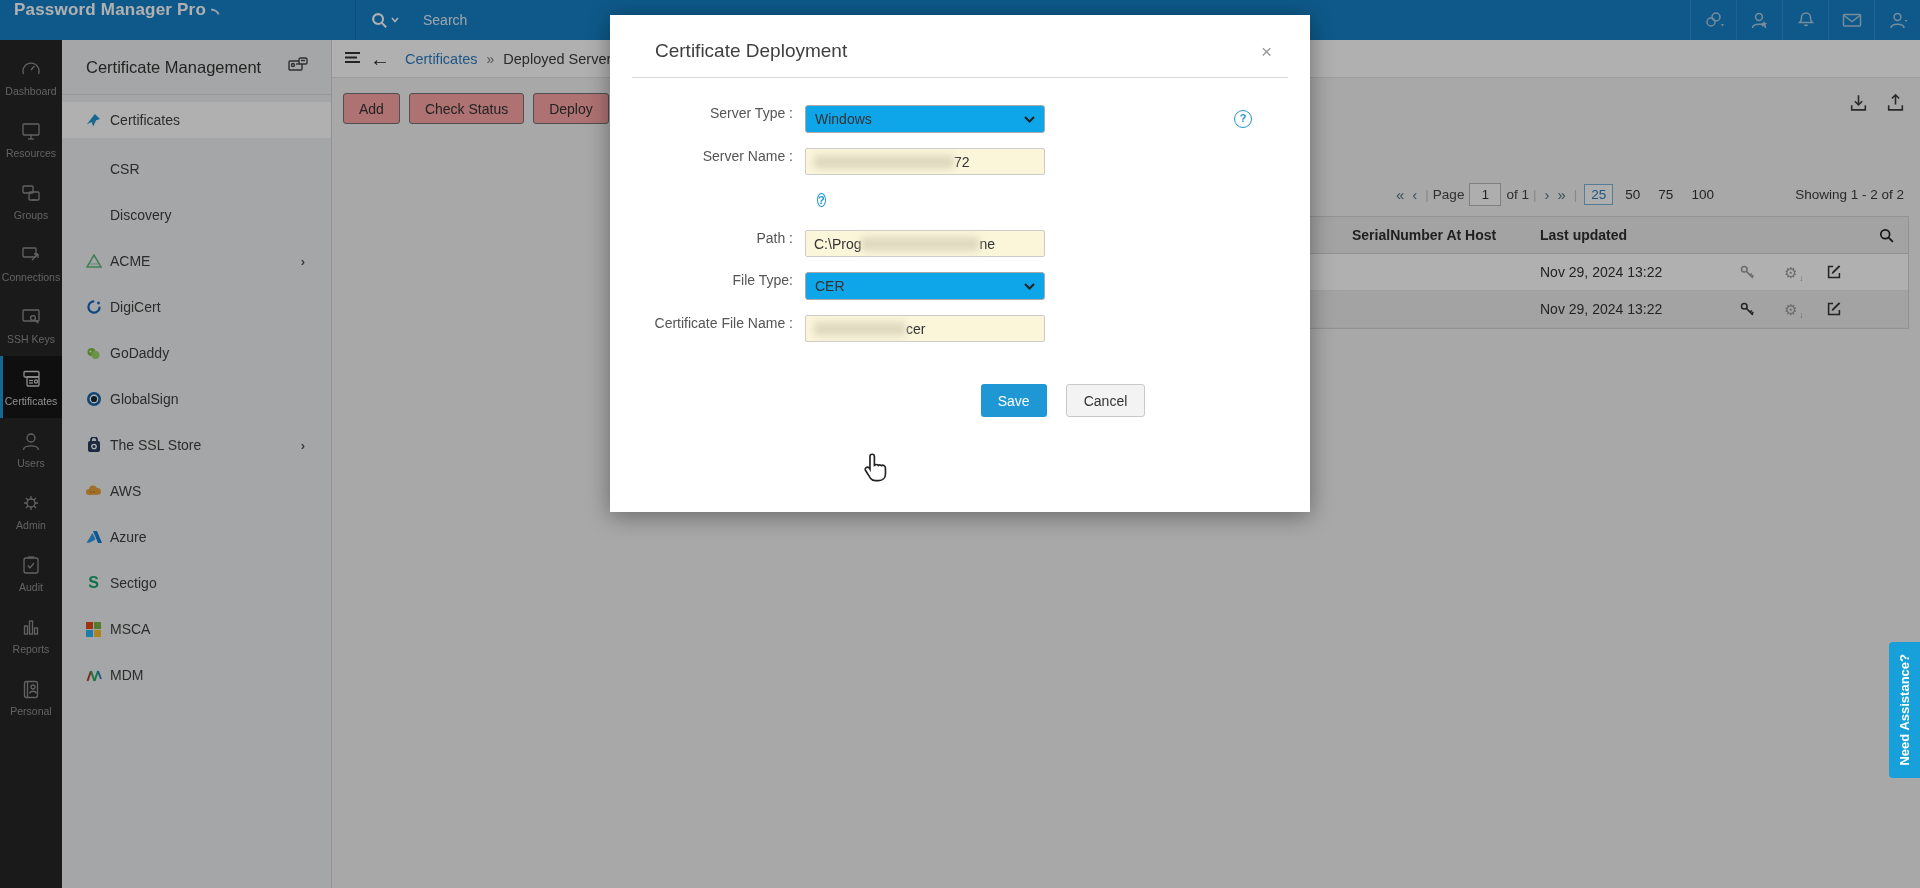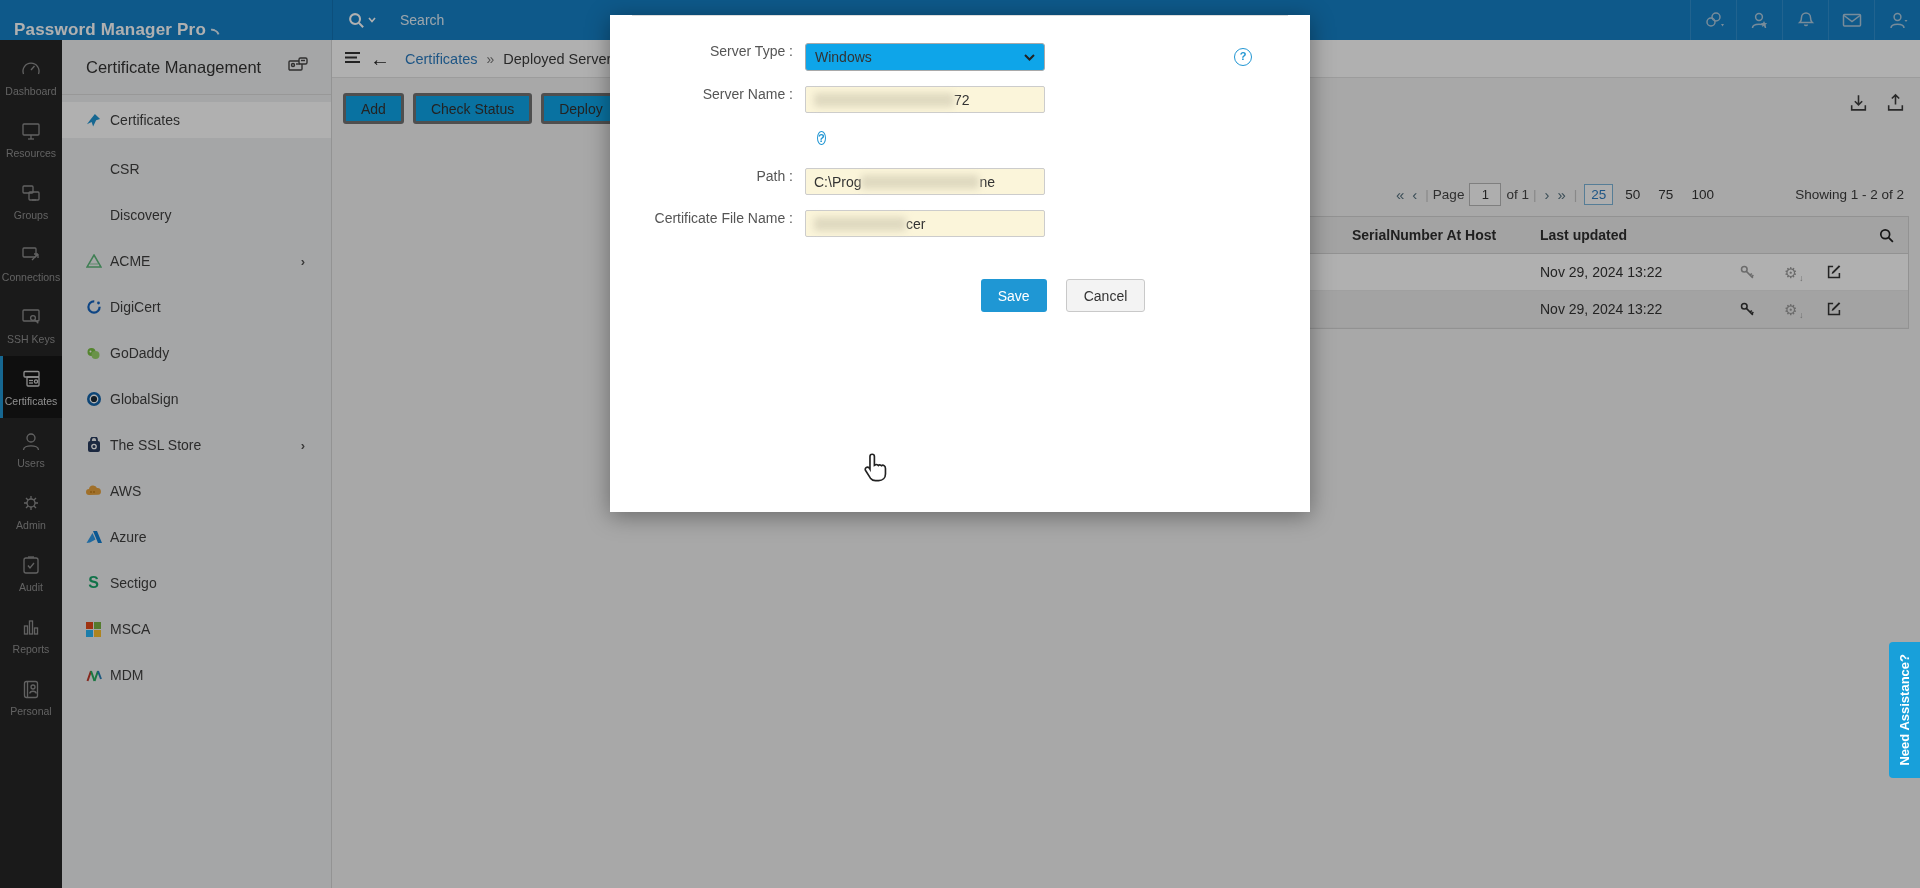--- a/index.html
+++ b/index.html
@@ -1,19 +1,19 @@
 <!DOCTYPE html>
 <html><head>
 <meta charset="utf-8">
 <style>
   * { margin:0; padding:0; box-sizing:border-box; }
   html,body { width:1920px; height:888px; overflow:hidden; font-family:"Liberation Sans",sans-serif; background:#f3f3f3; position:relative; }
 
   
-  .topbar { position:absolute; top:0; left:0; width:1920px; height:40px; background:#1581c9; display:flex; align-items:flex-end; z-index:10; }
+  .topbar { position:absolute; top:0; left:0; width:1920px; height:40px; background:#1581c9; display:flex; align-items:flex-start; z-index:10;gap:23px; }
   .logo { width:332px; padding-left:14px; color:#fff; font-size:17px; font-weight:bold; letter-spacing:.2px; display:flex; align-items:baseline; white-space:nowrap; }
   .logo .pro { font-weight:400; margin-left:5px; position:relative; }
   .logo .swoosh { position:absolute; top:-6px; right:-9px; width:14px; height:12px; border:2px solid rgba(255,255,255,.85); border-color:rgba(255,255,255,.85) transparent transparent transparent; border-radius:50%; transform:rotate(32deg); }
   .searchzone { flex:1; height:100%; display:flex; align-items:center; border-left:1px solid rgba(0,0,0,.10); padding-left:14px; }
   .q-icon { display:flex; align-items:center; gap:2px; }
   .search-ph { color:rgba(255,255,255,.88); font-size:14px; margin-left:24px; }
   .topicons { display:flex; align-items:center; height:100%; }
   .topicon { width:46px; height:100%; display:flex; align-items:center; justify-content:center; border-left:1px solid rgba(255,255,255,.12); cursor:pointer; }
   .topicon svg { stroke:#aecbdf; fill:none; stroke-width:1.5; }
 
@@ -41,21 +41,21 @@
   
   .content { position:absolute; top:40px; left:332px; right:0; bottom:0; background:#f3f3f3; z-index:1; }
   .crumbbar { height:38px; background:#fff; border-bottom:1px solid #e2e2e2; display:flex; align-items:center; padding-left:12px; gap:9px; }
   .burger svg { stroke:#333; stroke-width:2; }
   .backarrow { font-size:20px; color:#222; font-weight:bold; line-height:1; cursor:pointer; margin-right:6px; }
   .crumb-link { color:#2d7dc1; font-size:14.5px; cursor:pointer; }
   .crumb-sep { color:#777; font-size:14px; }
   .crumb-cur { color:#3c3c3c; font-size:14.5px; }
 
   .toolbar { display:flex; gap:9px; padding:15px 0 0 11px; }
-  .tbtn { background:#0ea5e9; border:3px solid #737373; border-radius:3px; height:31px; padding:0 15px; font-size:14px; color:#333; display:flex; align-items:center; cursor:pointer; }
+  .tbtn { background:#fca5a5; border:1px solid #737373; border-radius:3px; height:31px; padding:0 15px; font-size:14px; color:#333; display:flex; align-items:center; cursor:pointer; }
 
   .exports { position:absolute; top:52px; right:14px; display:flex; gap:16px; }
   .exports svg { stroke:#3c3c3c; fill:none; stroke-width:1.5; cursor:pointer; }
 
   .pagerow { position:absolute; top:143px; left:1060px; right:16px; display:flex; align-items:center; font-size:13.5px; color:#444; }
   .pg-arrow { color:#55707e; font-size:15px; padding:0 4px; cursor:pointer; }
   .pg-sep { color:#c5c5c5; margin:0 4px; }
   .pg-input { width:32px; height:23px; border:1px solid #b9b9b9; background:#fdfdfd; text-align:center; font-size:13px; color:#333; margin:0 5px; }
   .pg-size { padding:2px 6px; margin:0 3px; cursor:pointer; color:#333; }
   .pg-size.active { border:1px solid #7db6d9; color:#2d7dc1; background:#fdfdfd; }
@@ -521,20 +521,24 @@
           </span>
       </div>
       <div class="c-search"></div>
     </div>
   </div>
 </div>
 
 <div class="overlay"></div>
 
 <div class="modal">
+  <div class="m-head">
+    <span class="m-title">Certificate Deployment</span>
+    <span class="m-close">×</span>
+  </div>
   <div class="m-div"></div>
 
   <div class="f-row">
     <span class="f-label">Server Type :</span>
     <div class="f-select">
       <span>Windows</span>
       <svg width="11" height="7" viewBox="0 0 11 7">
           <path d="M1 1 L5.5 5.5 L10 1" stroke="#222" stroke-width="2" fill="none"></path>
         </svg>
     </div>
@@ -554,20 +558,29 @@
 
   <div class="f-row">
     <span class="f-label">Path :</span>
     <div class="f-input">
       <span>C:\Prog</span>
       <span class="blur" style="width:118px;"></span>
       <span>ne</span>
     </div>
   </div>
 
+  <div class="f-row">
+    <span class="f-label">File Type:</span>
+    <div class="f-select">
+      <span>CER</span>
+      <svg width="11" height="7" viewBox="0 0 11 7">
+          <path d="M1 1 L5.5 5.5 L10 1" stroke="#222" stroke-width="2" fill="none"></path>
+        </svg>
+    </div>
+  </div>
 
   <div class="f-row">
     <span class="f-label">Certificate File Name :</span>
     <div class="f-input">
       <span class="blur" style="width:92px;"></span>
       <span>cer</span>
     </div>
   </div>
 
   <div class="btn-row">

